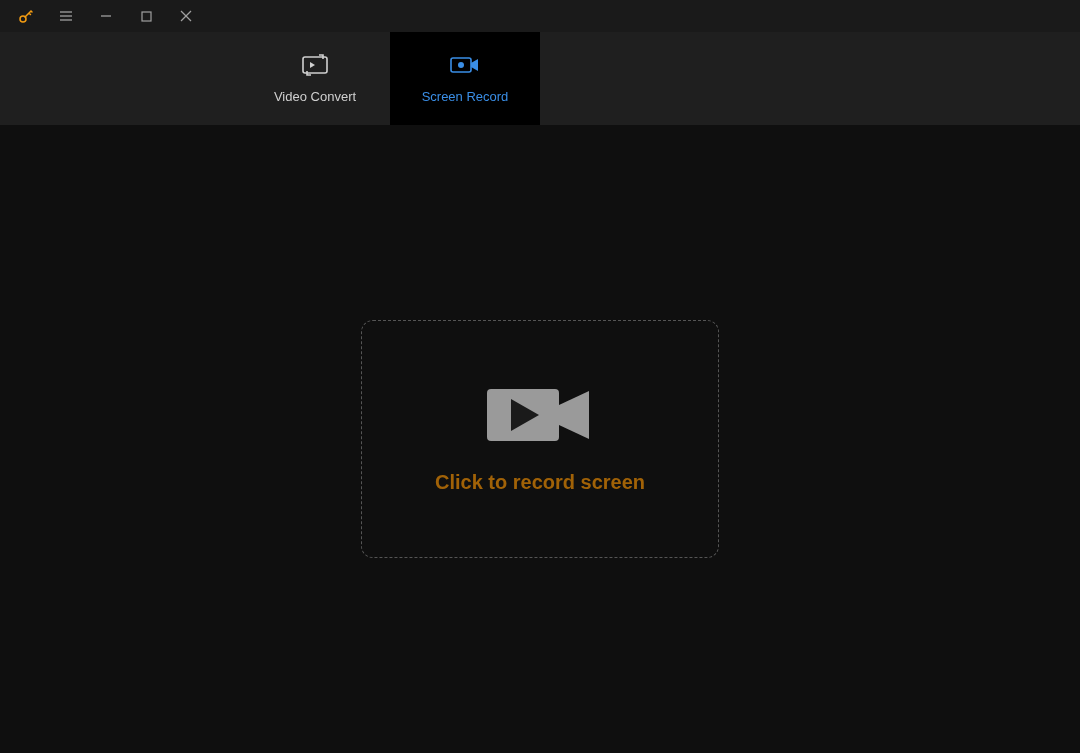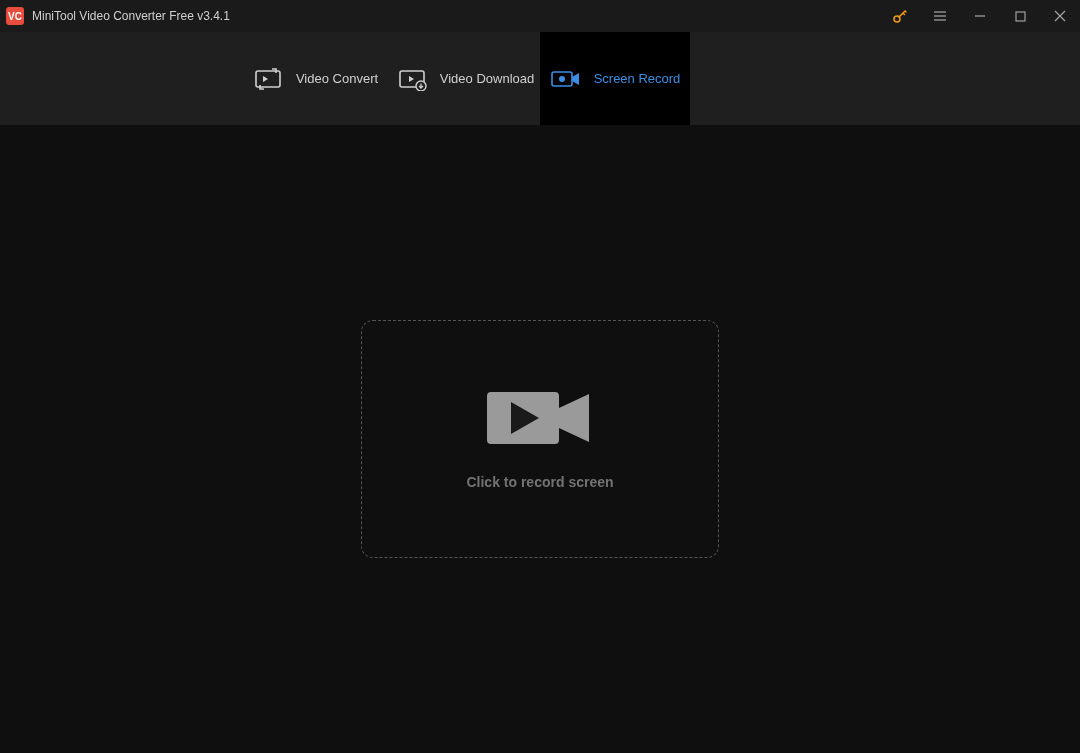--- a/index.html
+++ b/index.html
@@ -63,21 +63,21 @@
     }
     .nav-tabs {
       height: 93px;
       background: #1f1f1f;
       display: flex;
       padding-left: 240px;
     }
     .nav-tab {
       width: 150px;
       display: flex;
-      flex-direction: row;
+      flex-direction: column;
       align-items: center;
       justify-content: center;
       gap: 12px;
       cursor: pointer;
       color: #d0d0d0;
     }
     .nav-tab.active {
       background: #000000;
       color: #3a8ee6;
     }
@@ -113,33 +113,29 @@
       justify-content: center;
       gap: 26px;
       cursor: pointer;
     }
     .record-icon {
       display: flex;
       align-items: center;
       justify-content: center;
     }
     .record-label {
-      font-size: 14px;
+      font-size: 20px;
       font-weight: bold;
-      color: #737373;
+      color: #a16207;
     }
   </style>
 </head>
 <body>
 
 <div class="titlebar">
-  <div class="titlebar-left">
-    <div class="app-icon">VC</div>
-    <div class="app-title">MiniTool Video Converter Free v3.4.1</div>
-  </div>
   <div class="titlebar-right">
     <div class="titlebar-btn key-icon">
       <svg width="16" height="16" viewBox="0 0 16 16" fill="none">
         <circle cx="5" cy="11" r="3" stroke="#f39c12" stroke-width="1.5"></circle>
         <path d="M7 9 L13 3 L14 4 M11 5 L12.5 6.5" stroke="#f39c12" stroke-width="1.5" stroke-linecap="round"></path>
       </svg>
     </div>
     <div class="titlebar-btn">
       <svg width="14" height="14" viewBox="0 0 14 14">
         <line x1="1" y1="3" x2="13" y2="3" stroke="#a0a0a0" stroke-width="1.3"></line>
@@ -171,31 +167,20 @@
     <div class="tab-icon">
       <svg width="30" height="24" viewBox="0 0 30 24" fill="none">
         <rect x="3" y="4" width="24" height="16" rx="2" stroke="currentColor" stroke-width="1.6"></rect>
         <path d="M10 9 L10 15 L15 12 Z" fill="currentColor"></path>
         <path d="M19 2 L23 2 L23 6" stroke="currentColor" stroke-width="1.6" fill="none"></path>
         <path d="M11 22 L7 22 L7 18" stroke="currentColor" stroke-width="1.6" fill="none"></path>
       </svg>
     </div>
     <div class="tab-label">Video Convert</div>
   </div>
-  <div class="nav-tab">
-    <div class="tab-icon">
-      <svg width="30" height="24" viewBox="0 0 30 24" fill="none">
-        <rect x="3" y="4" width="24" height="16" rx="2" stroke="currentColor" stroke-width="1.6"></rect>
-        <path d="M12 9 L12 15 L17 12 Z" fill="currentColor"></path>
-        <circle cx="24" cy="19" r="5" fill="#1f1f1f" stroke="currentColor" stroke-width="1.4"></circle>
-        <path d="M24 16.5 L24 21 M22 19 L24 21 L26 19" stroke="currentColor" stroke-width="1.3" fill="none"></path>
-      </svg>
-    </div>
-    <div class="tab-label">Video Download</div>
-  </div>
   <div class="nav-tab active">
     <div class="tab-icon">
       <svg width="32" height="24" viewBox="0 0 32 24" fill="none">
         <rect x="2" y="5" width="20" height="14" rx="2" stroke="currentColor" stroke-width="1.6"></rect>
         <circle cx="12" cy="12" r="3" fill="currentColor"></circle>
         <path d="M22 10 L29 6 L29 18 L22 14 Z" fill="currentColor"></path>
       </svg>
     </div>
     <div class="tab-label">Screen Record</div>
   </div>

